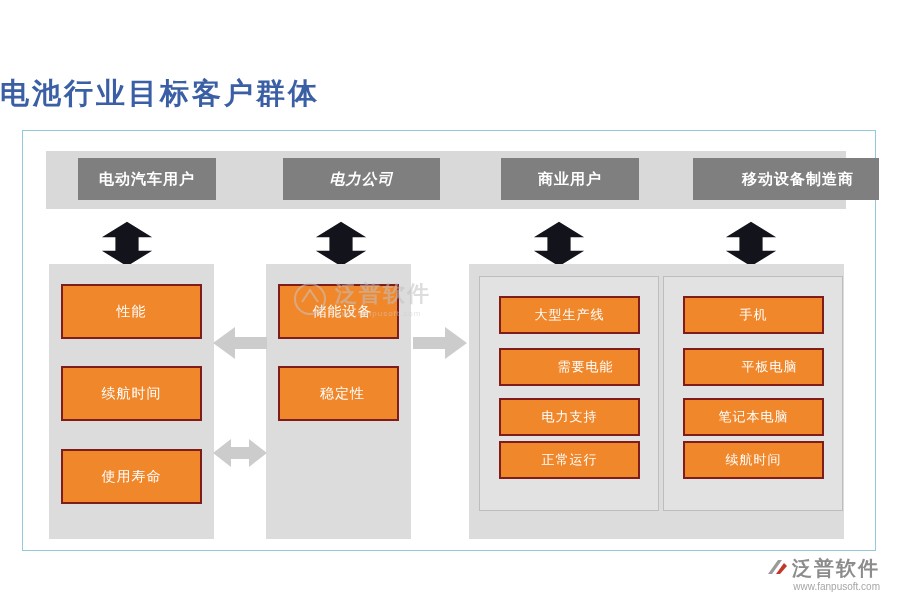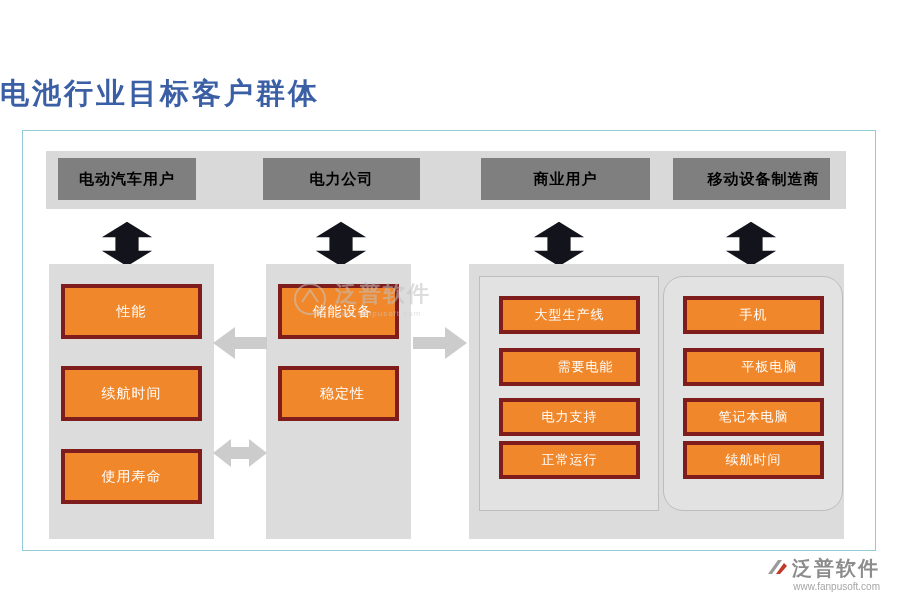--- a/index.html
+++ b/index.html
@@ -4,37 +4,37 @@
 <style>
   html,body{margin:0;padding:0;background:#fff;}
   .canvas{position:relative;width:900px;height:600px;background:#fff;overflow:hidden;
           font-family:"Liberation Sans","DejaVu Sans",sans-serif;}
   .title{position:absolute;left:0;top:74px;width:100%;text-align:left;
          font-family:"Liberation Serif","DejaVu Serif",serif;font-size:29px;font-weight:bold;
          letter-spacing:3px;}
   .outer{position:absolute;left:22px;top:130px;width:854px;height:421px;
          border:1px solid #94c9da;box-sizing:border-box;background:#fff;}
   .banner{position:absolute;left:23px;top:20px;width:800px;height:58px;background:#d9d9d9;}
-  .hdr{position:absolute;top:27px;height:42px;background:#7f7f7f;color:#000000;
+  .hdr{position:absolute;top:27px;height:42px;background:#7f7f7f;color:#ffffff;
        display:flex;align-items:center;justify-content:center;
-       font-size:15px;font-weight:bold;letter-spacing:1px;box-sizing:border-box;}
+       font-size:15px;font-weight:bold;letter-spacing:1px;box-sizing:border-box;margin-left:20px;}
   .hdr1{left:35px;width:138px;}
-  .hdr2{left:240px;width:157px;}
-  .hdr3{left:458px;width:169px;}
-  .hdr4{left:650px;width:157px;padding-left:24px;}
+  .hdr2{left:240px;width:157px;font-style:italic;}
+  .hdr3{left:458px;width:138px;}
+  .hdr4{left:650px;width:186px;padding-left:24px;}
   .varrow{position:absolute;top:90px;width:58px;height:46px;}
   .panel{position:absolute;top:133px;height:275px;background:#dcdcdc;}
   .p1{left:26px;width:165px;}
   .p2{left:243px;width:145px;}
   .p3{left:446px;width:375px;}
   .inner{position:absolute;top:12px;width:180px;height:235px;background:#e2e2e2;
          border:1px solid #bdbdbd;box-sizing:border-box;}
   .inner1{left:10px;}
-  .inner2{left:194px;border-radius:20px;}
-  .obtn{position:absolute;background:#f0872b;border:4px solid #7f1d1d;color:#fff;
+  .inner2{left:194px;}
+  .obtn{position:absolute;background:#f0872b;border:2px solid #7f1d1d;color:#fff;
         display:flex;align-items:center;justify-content:center;font-size:14px;
         letter-spacing:1px;box-sizing:border-box;}
   .p1 .obtn{left:12px;width:141px;height:55px;}
   .p2 .obtn{left:12px;width:121px;height:55px;padding-left:8px;}
   .inner .obtn{left:19px;width:141px;height:38px;font-size:13px;}
   .row1{top:20px;} .row2{top:102px;} .row3{top:185px;}
   .irow1{top:19px;} .irow2{top:71px;padding-left:32px;} .irow3{top:121px;} .irow4{top:164px;}
   .harrow{position:absolute;width:54px;height:32px;}
   .ha1{left:190px;top:196px;}
   .ha2{left:190px;top:306px;}

